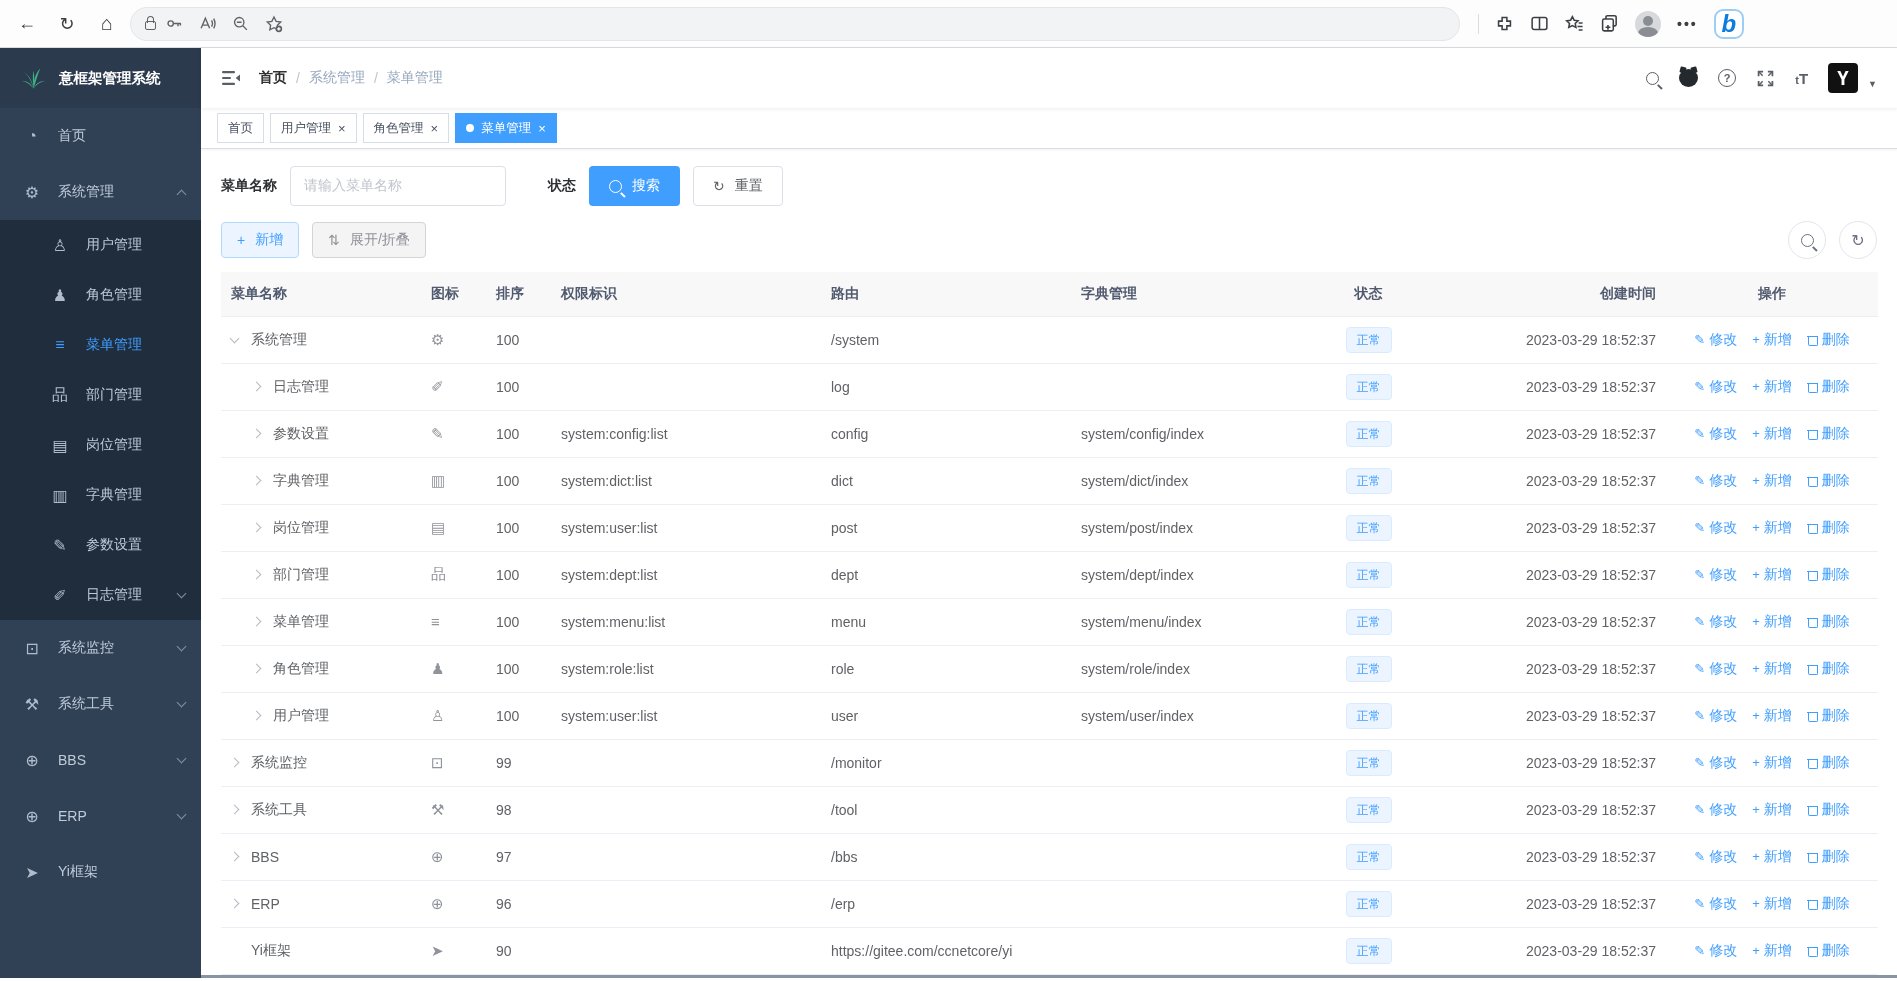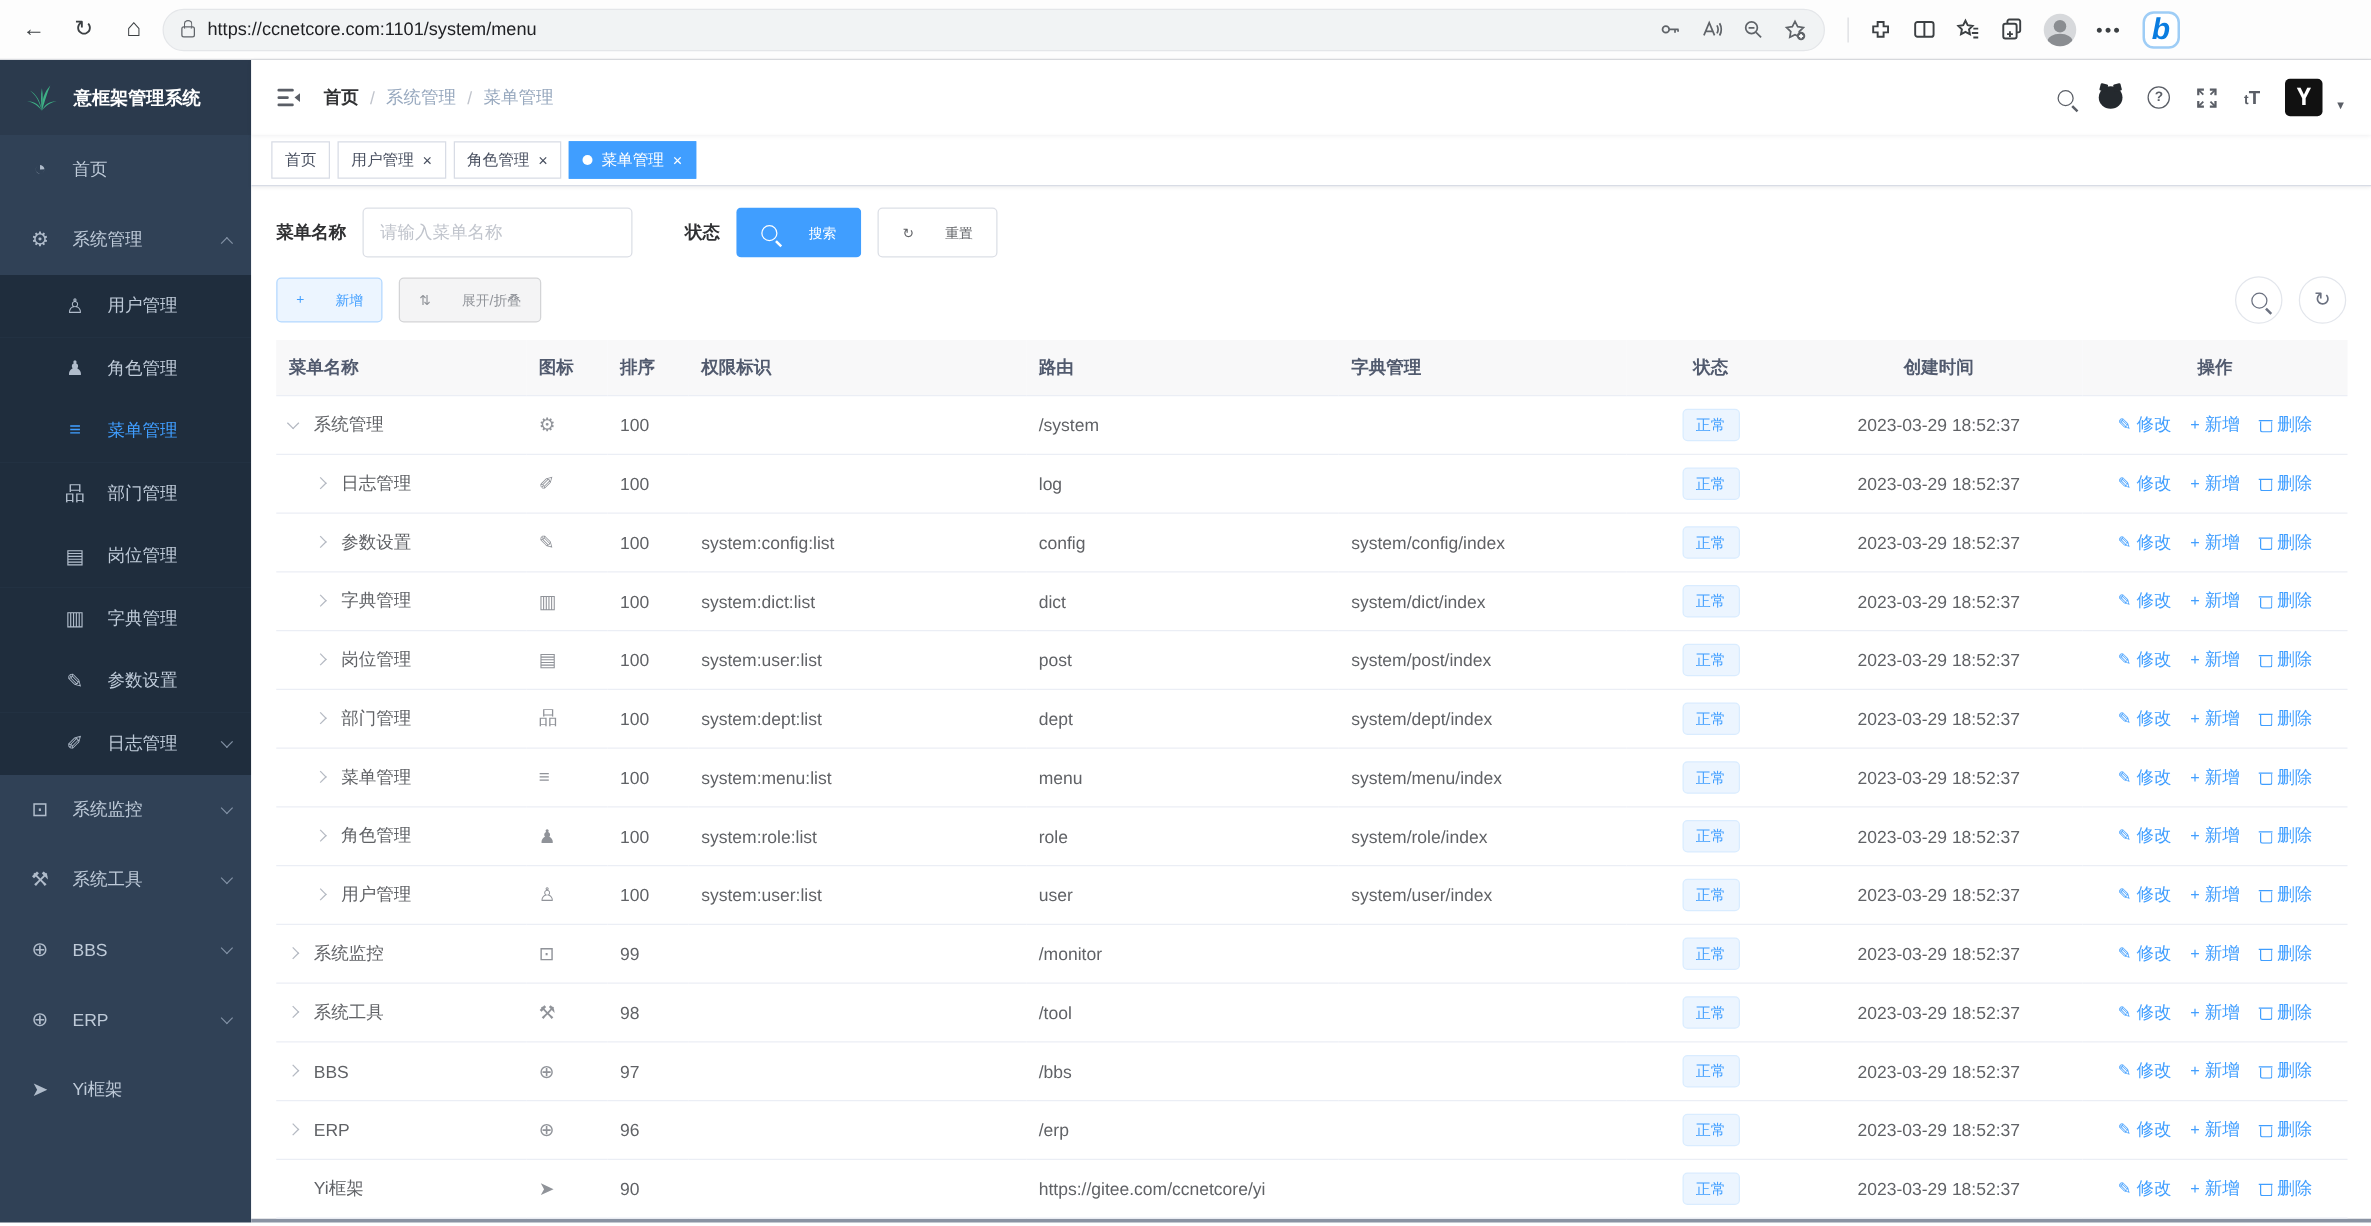--- a/index.html
+++ b/index.html
@@ -74,38 +74,38 @@
   .tab .x { font-size:13px; line-height:1; }
   
   .content { padding:17px 20px 0; flex:1; }
   .filter-row { display:flex; align-items:center; margin-bottom:15px; }
   .f-label { font-weight:700; color:#303133; margin-right:13px; white-space:nowrap; }
   .f-input { width:216px; height:40px; border:1px solid #dcdfe6; border-radius:4px; display:flex; align-items:center;
     padding:0 13px; color:#c0c4cc; margin-right:42px; }
   .f-select { width:196px; height:40px; border:1px solid #dcdfe6; border-radius:4px; display:flex; align-items:center;
     justify-content:space-between; padding:0 13px; color:#c0c4cc; margin-right:40px; }
   .chev { width:8px; height:8px; border-right:1.5px solid #c0c4cc; border-bottom:1.5px solid #c0c4cc; transform:rotate(45deg); margin-top:-4px; }
-  .btn { height:40px; border-radius:4px; display:inline-flex; align-items:center; gap:25px; padding:0 19px;
-    font-size:11px; cursor:pointer; border:1px solid transparent; white-space:nowrap; }
+  .btn { height:40px; border-radius:4px; display:inline-flex; align-items:center; gap:10px; padding:0 19px;
+    font-size:14px; cursor:pointer; border:1px solid transparent; white-space:nowrap; }
   .btn-primary { background:#409eff; color:#fff; }
   .btn-plain { background:#fff; border-color:#dcdfe6; color:#606266; margin-left:13px; }
   .toolbar-row { display:flex; align-items:center; margin-bottom:13px; }
   .btn-sm { height:36px; padding:0 15px; }
   .btn-add { background:#ecf5ff; border-color:#b3d8ff; color:#409eff; }
   .btn-toggle { background:#f4f4f5; border-color:#d3d4d6; color:#909399; margin-left:13px; }
   .tool-right { margin-left:auto; display:flex; gap:13px; }
   .circle-btn { width:38px; height:38px; border-radius:50%; border:1px solid #e3e6ec; display:flex; align-items:center;
     justify-content:center; color:#6b7180; background:#fff; cursor:pointer; font-size:16px; }
   
   table { width:100%; border-collapse:collapse; table-layout:fixed; }
   th { background:#f8f8f9; color:#515a6e; font-weight:700; font-size:14px; height:44px; text-align:left; padding:0 10px;
     border-bottom:1px solid #ebeef5; white-space:nowrap; }
   td { height:47px; border-bottom:1px solid #ebeef5; padding:0 10px; font-size:14px; color:#606266; white-space:nowrap; overflow:hidden; }
   .c0{width:200px;} .c1{width:65px;} .c2{width:65px;} .c3{width:270px;} .c4{width:250px;} .c5{width:230px;}
-  .c6{width:135px; text-align:center;} .c7{width:230px; text-align:center;} .c8{width:212px; text-align:center;}
+  .c6{width:135px; text-align:center;} .c7{width:230px; text-align:right;} .c8{width:212px; text-align:center;}
   .caret { display:inline-block; width:7px; height:7px; border-right:1.4px solid #b4b9c2; border-bottom:1.4px solid #b4b9c2;
     margin-right:13px; flex:none; }
   .caret.open { transform:rotate(45deg); margin-top:-3px; }
   .caret.closed { transform:rotate(-45deg); }
   .caret.none { visibility:hidden; }
   .name-wrap { display:flex; align-items:center; }
   .name-wrap.lv1 { padding-left:22px; }
   .row-icon { color:#909399; font-size:15px; }
   .badge { display:inline-block; background:#ecf5ff; border:1px solid #d9ecff; color:#409eff; border-radius:4px;
     height:26px; line-height:24px; padding:0 10px; font-size:12px; }
@@ -119,21 +119,20 @@
 </style>
 </head>
 <body>
 
 <div class="chrome">
   <div class="ch-btn">←</div>
   <div class="ch-btn">↻</div>
   <div class="ch-btn" style="font-size:20px;">⌂</div>
   <div class="url-pill">
     <span class="lock"></span>
-    <span class="url-text">https://ccnetcore.com:1101/system/menu</span>
     <span class="pill-icons">
       <svg class="cicon" width="17" height="17" viewBox="0 0 16 16" fill="none" stroke="#5f6368" stroke-width="1.3">
           <circle cx="4.4" cy="8" r="2.5"></circle>
           <path d="M6.9 8H14M11.3 8v2.6M13.6 8v1.8"></path>
         </svg>
       <svg class="cicon" width="17" height="17" viewBox="0 0 16 16" fill="none" stroke="#5f6368" stroke-width="1.3">
           <path d="M2 12.5L6 3l4 9.5M3.4 9.5h5.2"></path>
           <path d="M11.8 5q1.8 3 0 6M13.8 3.4q2.6 4.6 0 9.2"></path>
         </svg>
       <svg class="cicon" width="17" height="17" viewBox="0 0 16 16" fill="none" stroke="#5f6368" stroke-width="1.3">

